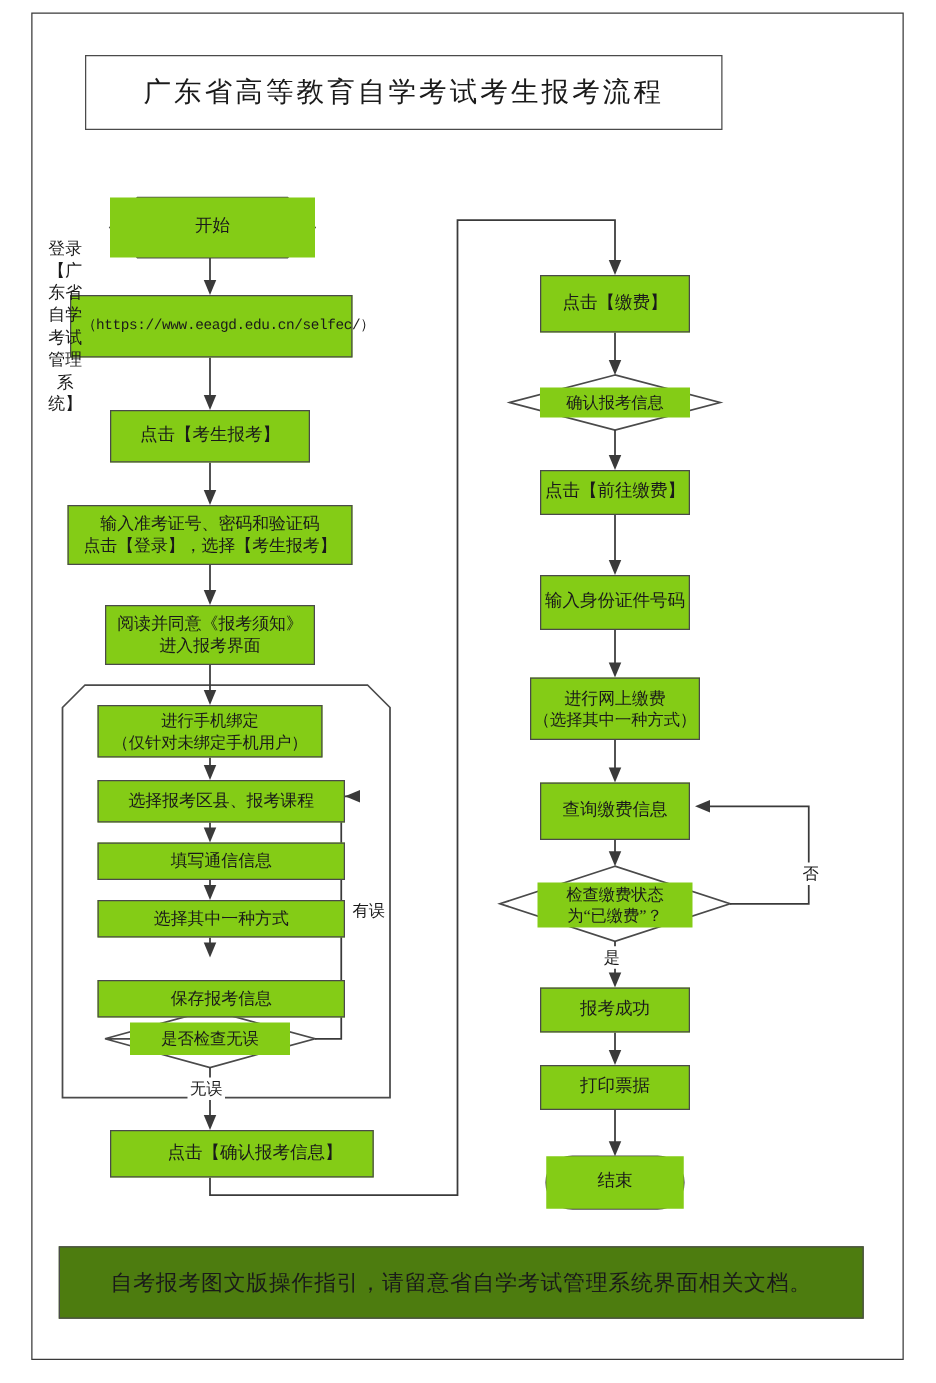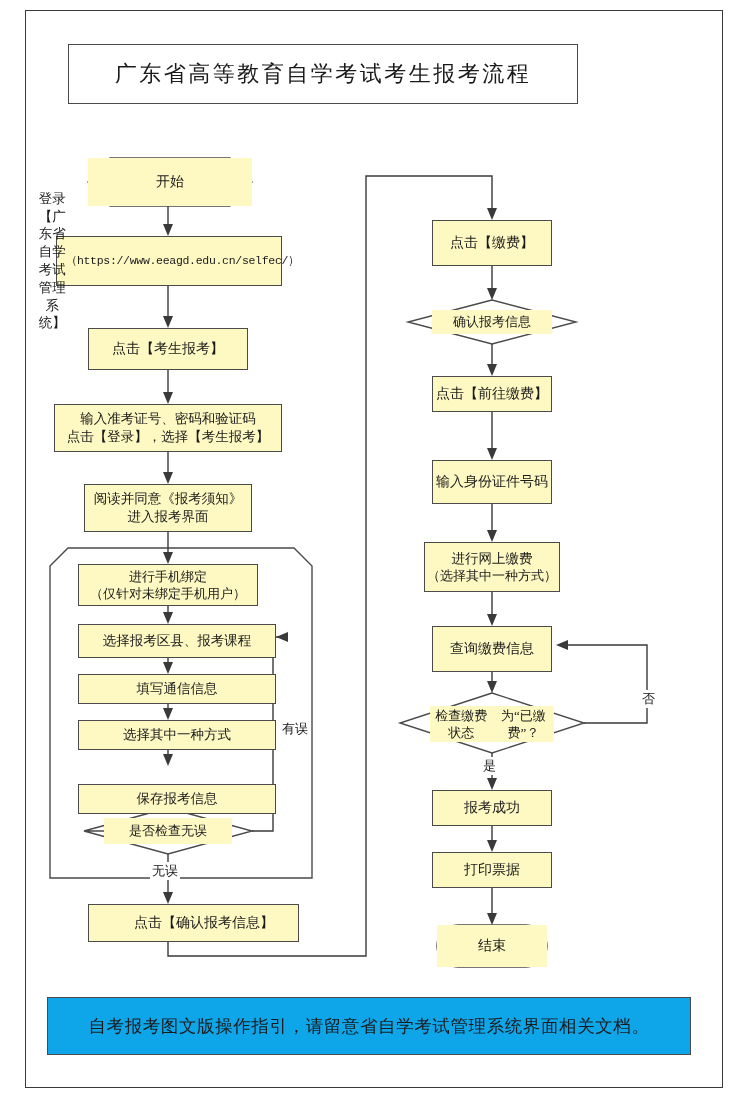--- a/index.html
+++ b/index.html
@@ -10,32 +10,32 @@
   }
   #page-frame{
     position:absolute;left:25px;top:10px;width:698px;height:1078px;
     border:1.5px solid #3a3a3a;background:#fff;box-sizing:border-box;
   }
   #flow-canvas{position:absolute;left:0;top:0;width:749px;height:1106px;}
   .node{
     position:absolute;box-sizing:border-box;
     display:flex;align-items:center;justify-content:center;
     text-align:center;line-height:1.32;color:#1a1a1a;
-    background:#fef9c3;
+    background:#84cc16;
   }
   .rect{border:1.4px solid #4a4a4a;}
   .title-box{
     position:absolute;left:68px;top:44px;width:510px;height:60px;
     border:1.6px solid #4a4a4a;background:#fff;box-sizing:border-box;
     display:flex;align-items:center;justify-content:center;
     font-size:22px;letter-spacing:2.5px;
   }
   .footer-box{
     position:absolute;left:47px;top:997px;width:644px;height:58px;
-    border:1.6px solid #4a4a4a;background:#0ea5e9;box-sizing:border-box;
+    border:1.6px solid #4a4a4a;background:#4d7c0f;box-sizing:border-box;
     display:flex;align-items:center;justify-content:center;
     font-size:17.5px;letter-spacing:0.6px;
   }
   .label{
     position:absolute;font-size:13px;background:#fff;
     padding:0 2px;color:#1a1a1a;white-space:nowrap;
   }
   .mono{font-family:"Liberation Mono","DejaVu Sans Mono",monospace;font-size:11.5px;letter-spacing:-0.3px;}
   .f13{font-size:13px;}
   .f135{font-size:13.5px;}
@@ -235,21 +235,21 @@
 
 <div class="node rect" style="left:424px;top:542px;width:136px;height:50px;flex-direction:column;">
   <span class="f135">进行网上缴费</span>
   <span class="f13">（选择其中一种方式）</span>
 </div>
 
 <div class="node rect f14" style="left:432px;top:626px;width:120px;height:46px;">
   <span>查询缴费信息</span>
 </div>
 
-<div class="node" style="left:430px;top:706px;width:124px;height:36px;">
+<div class="node" style="left:430px;top:706px;width:124px;height:36px;flex-direction:column;">
   <span class="f13">检查缴费状态</span>
   <span class="f13">为“已缴费”？</span>
 </div>
 
 <div class="node rect f14" style="left:432px;top:790px;width:120px;height:36px;">
   <span>报考成功</span>
 </div>
 
 <div class="node rect f14" style="left:432px;top:852px;width:120px;height:36px;">
   <span>打印票据</span>

